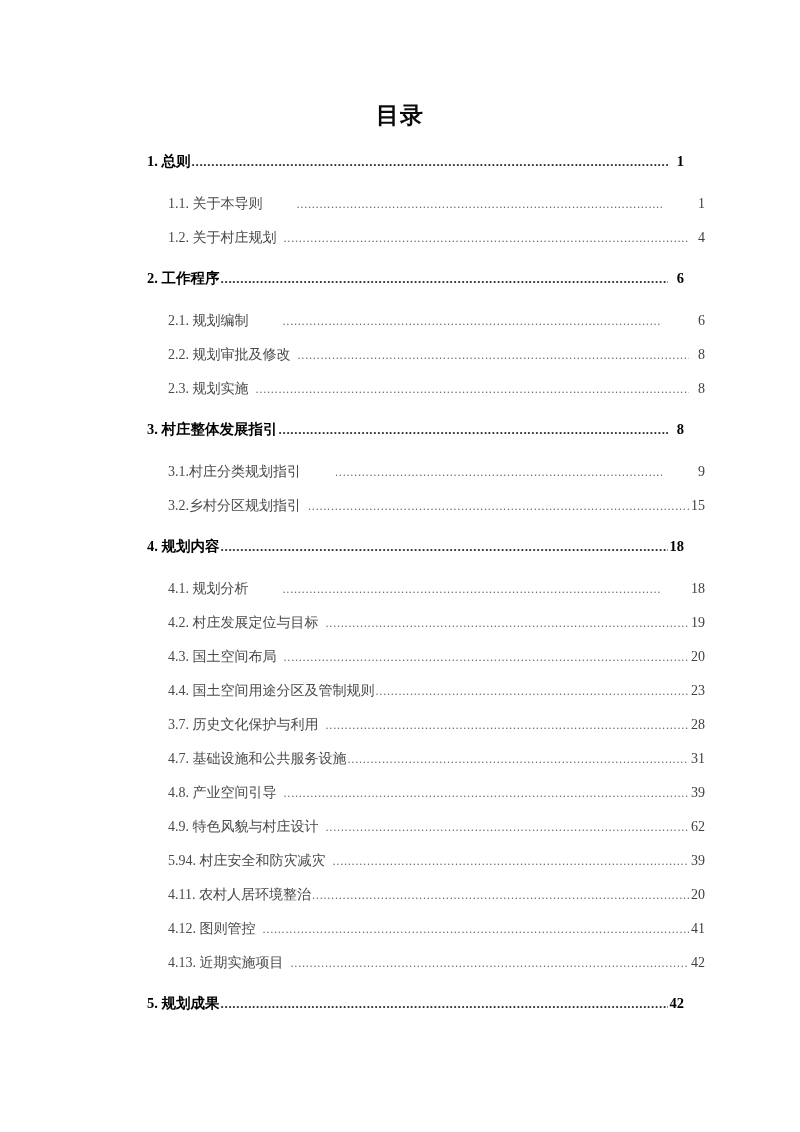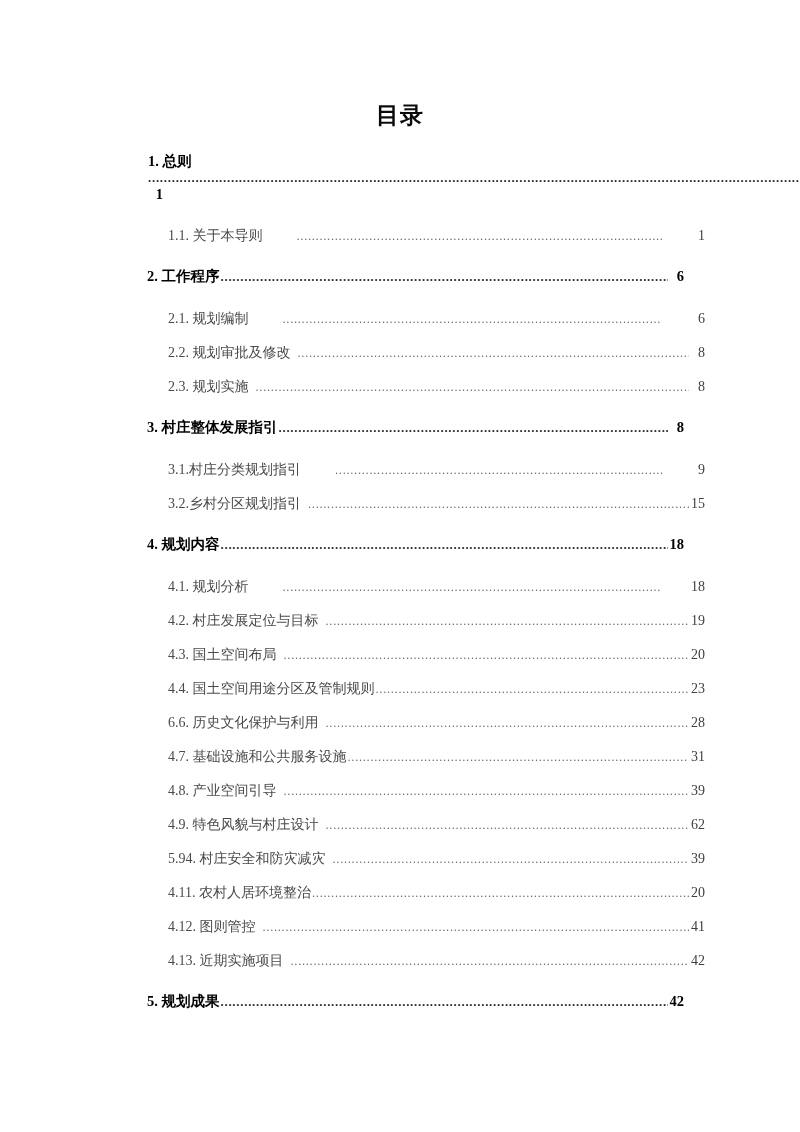--- a/index.html
+++ b/index.html
@@ -56,21 +56,20 @@
   .toc-entry.level-1 {
     font-weight: bold;
     color: #000000;
     font-size: 14.5px;
     margin-top: 22px;
     margin-bottom: 0;
     padding-left: 0;
   }
   .toc-entry.level-1:first-child {
     margin-top: 0;
-    flex-direction: column;
   }
 
   
   .toc-entry.level-2 {
     font-weight: normal;
     color: #4a4a4a;
     font-size: 14px;
     margin-top: 16px;
     padding-left: 21px;
   }
@@ -137,20 +136,25 @@
       <div class="toc-entry level-1">
         <span class="entry-label">1. 总则</span>
         <span class="entry-leader"></span>
         <span class="entry-page">1</span>
       </div>
       <div class="toc-entry level-2 gap">
         <span class="entry-label">1.1. 关于本导则</span>
         <span class="entry-leader"></span>
         <span class="entry-page">1</span>
       </div>
+      <div class="toc-entry level-2 gap">
+        <span class="entry-label">1.2. 关于村庄规划</span>
+        <span class="entry-leader"></span>
+        <span class="entry-page">4</span>
+      </div>
       <div class="toc-entry level-1">
         <span class="entry-label">2. 工作程序</span>
         <span class="entry-leader"></span>
         <span class="entry-page">6</span>
       </div>
       <div class="toc-entry level-2 gap">
         <span class="entry-label">2.1. 规划编制</span>
         <span class="entry-leader"></span>
         <span class="entry-page">6</span>
       </div>
@@ -198,21 +202,21 @@
         <span class="entry-label">4.3. 国土空间布局</span>
         <span class="entry-leader"></span>
         <span class="entry-page">20</span>
       </div>
       <div class="toc-entry level-2">
         <span class="entry-label">4.4. 国土空间用途分区及管制规则</span>
         <span class="entry-leader"></span>
         <span class="entry-page">23</span>
       </div>
       <div class="toc-entry level-2 gap">
-        <span class="entry-label">6.6. 历史文化保护与利用</span>
+        <span class="entry-label">3.7. 历史文化保护与利用</span>
         <span class="entry-leader"></span>
         <span class="entry-page">28</span>
       </div>
       <div class="toc-entry level-2">
         <span class="entry-label">4.7. 基础设施和公共服务设施</span>
         <span class="entry-leader"></span>
         <span class="entry-page">31</span>
       </div>
       <div class="toc-entry level-2 gap">
         <span class="entry-label">4.8. 产业空间引导</span>

